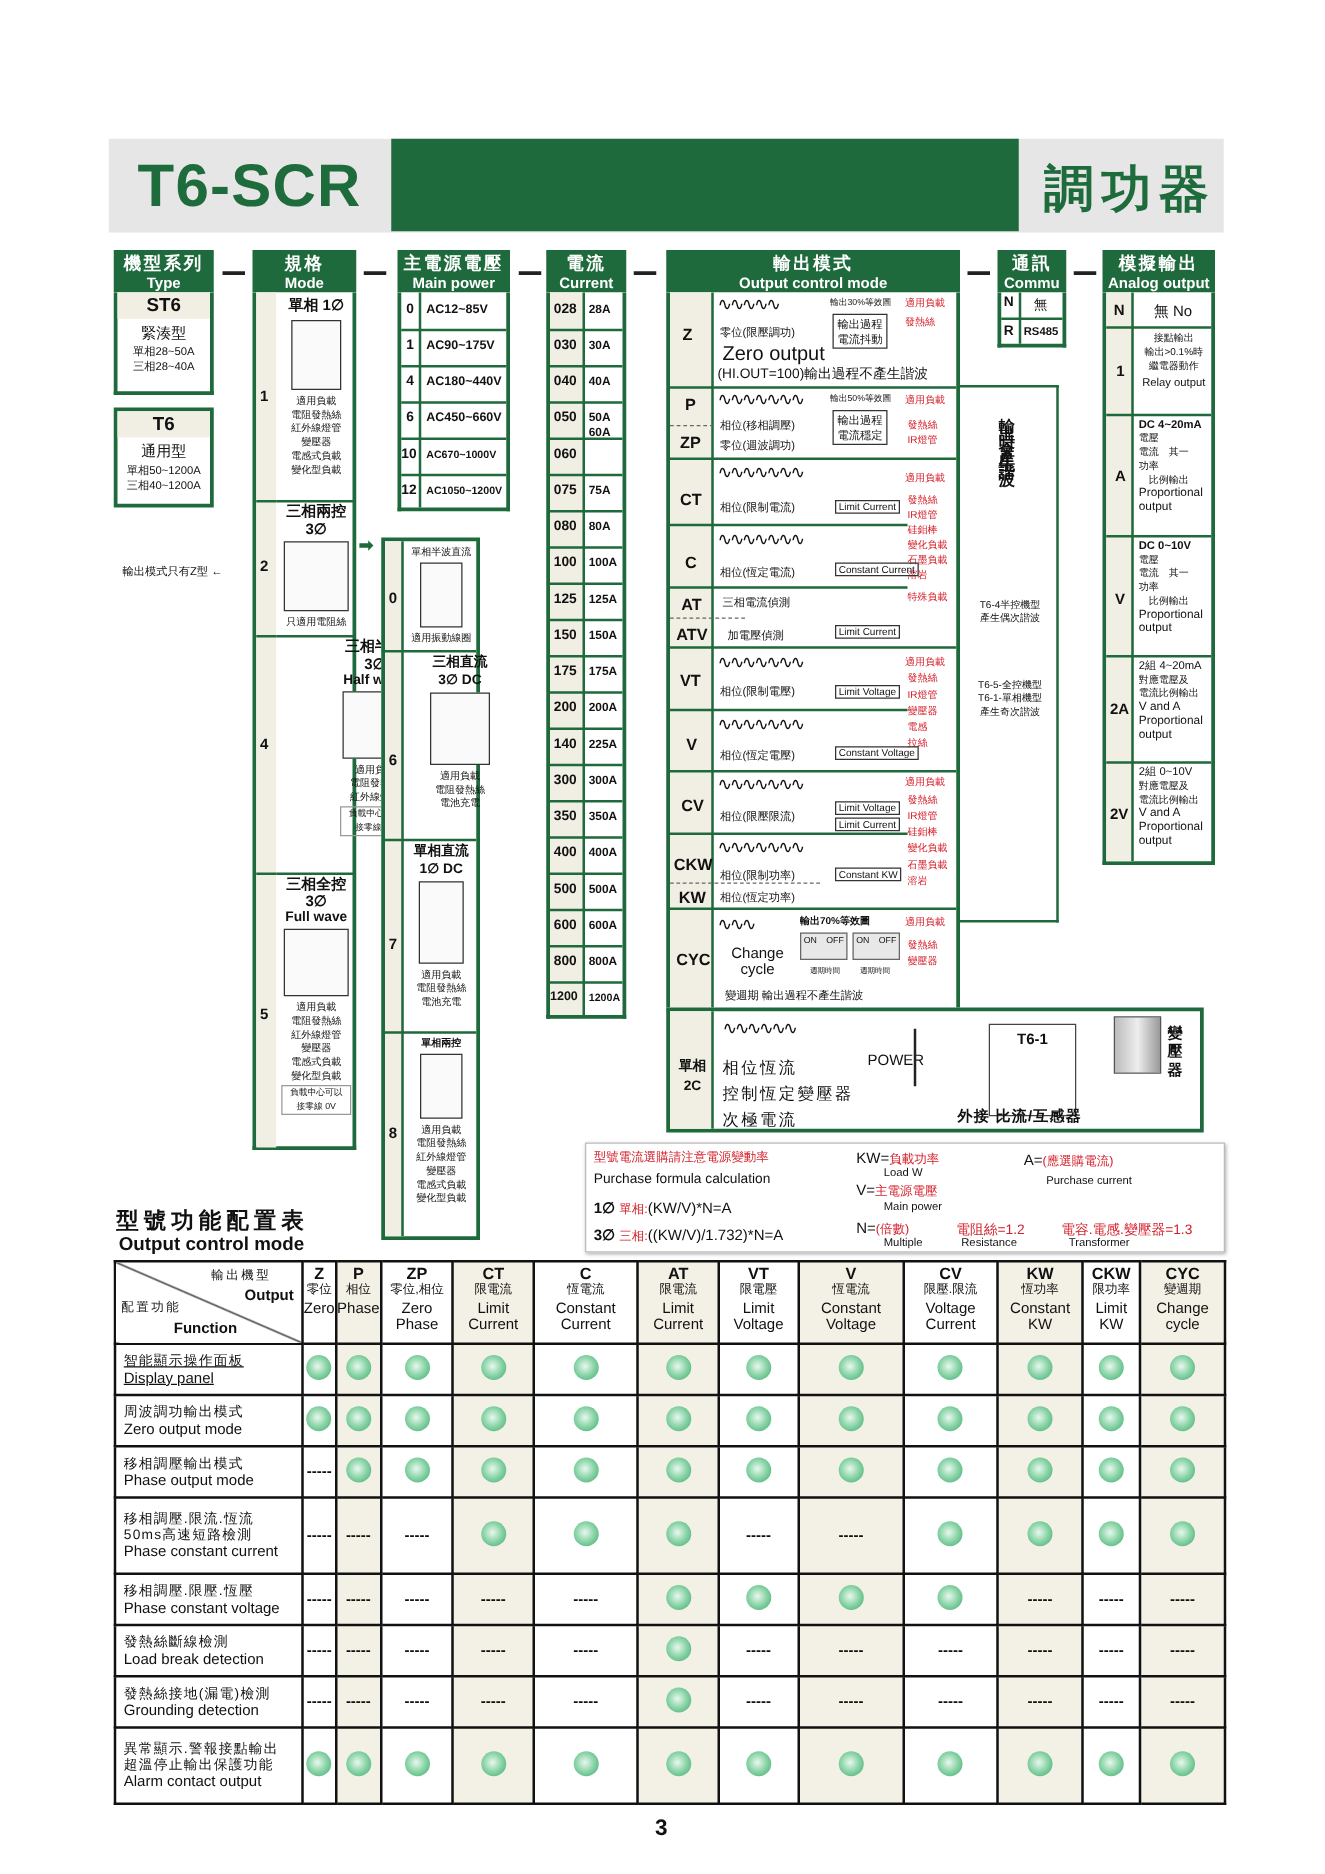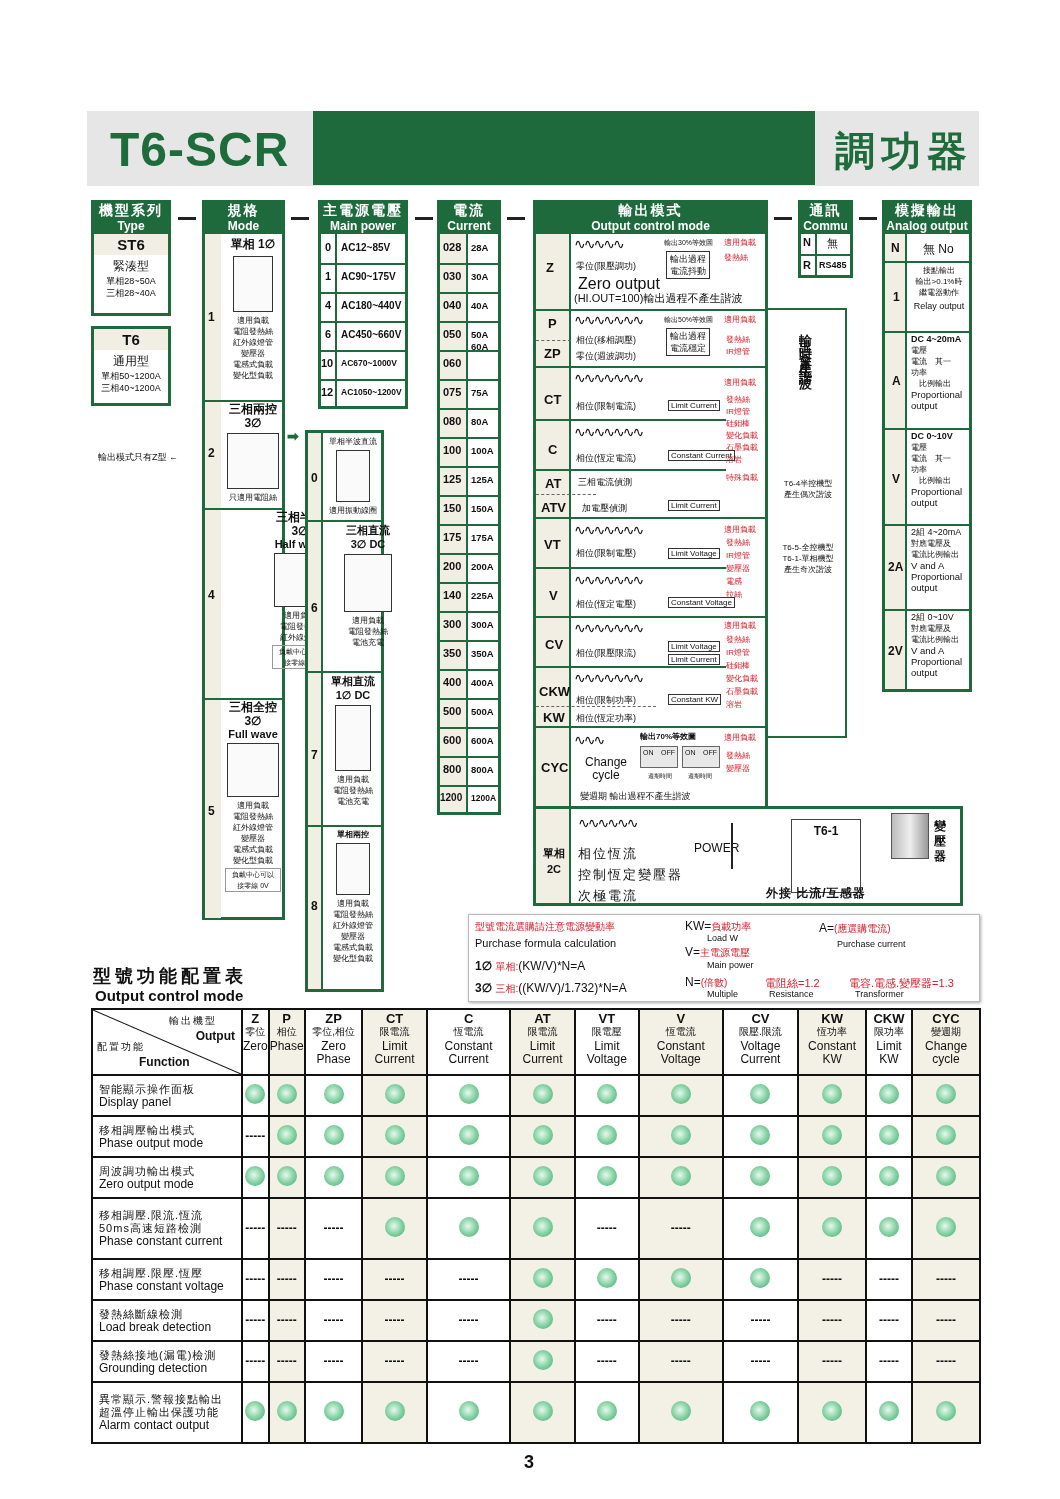--- a/index.html
+++ b/index.html
@@ -591,62 +591,62 @@
       <div style="margin-top:2px;">Limit KW</div>
         </th>
         <th class="alt">
           <div class="code">CYC</div>
       <div class="zh">變週期</div>
       <div style="margin-top:2px;">Change cycle</div>
         </th>
       </tr>
   </thead>
   <tbody id="cfg-body">
-      <tr style="height: 41px;">
+      <tr style="height: 41px; text-decoration: underline;">
         <td class="fn">
           <div class="zh">智能顯示操作面板</div>
           <div>Display panel</div>
+        </td>
+        <td><span class="dot"></span></td>
+        <td class="alt"><span class="dot"></span></td>
+        <td><span class="dot"></span></td>
+        <td class="alt"><span class="dot"></span></td>
+        <td><span class="dot"></span></td>
+        <td class="alt"><span class="dot"></span></td>
+        <td><span class="dot"></span></td>
+        <td class="alt"><span class="dot"></span></td>
+        <td><span class="dot"></span></td>
+        <td class="alt"><span class="dot"></span></td>
+        <td><span class="dot"></span></td>
+        <td class="alt"><span class="dot"></span></td>
+      </tr>
+      <tr style="height: 41px;">
+        <td class="fn">
+          <div class="zh">周波調功輸出模式</div>
+          <div>Zero output mode</div>
         </td>
         <td><span class="dot"></span></td>
         <td class="alt"><span class="dot"></span></td>
         <td><span class="dot"></span></td>
         <td class="alt"><span class="dot"></span></td>
         <td><span class="dot"></span></td>
         <td class="alt"><span class="dot"></span></td>
         <td><span class="dot"></span></td>
         <td class="alt"><span class="dot"></span></td>
         <td><span class="dot"></span></td>
         <td class="alt"><span class="dot"></span></td>
         <td><span class="dot"></span></td>
         <td class="alt"><span class="dot"></span></td>
       </tr>
       <tr style="height: 41px;">
         <td class="fn">
           <div class="zh">移相調壓輸出模式</div>
           <div>Phase output mode</div>
         </td>
         <td><span class="nd">-----</span></td>
-        <td class="alt"><span class="dot"></span></td>
-        <td><span class="dot"></span></td>
-        <td class="alt"><span class="dot"></span></td>
-        <td><span class="dot"></span></td>
-        <td class="alt"><span class="dot"></span></td>
-        <td><span class="dot"></span></td>
-        <td class="alt"><span class="dot"></span></td>
-        <td><span class="dot"></span></td>
-        <td class="alt"><span class="dot"></span></td>
-        <td><span class="dot"></span></td>
-        <td class="alt"><span class="dot"></span></td>
-      </tr>
-      <tr style="height: 41px;">
-        <td class="fn">
-          <div class="zh">周波調功輸出模式</div>
-          <div>Zero output mode</div>
-        </td>
-        <td><span class="dot"></span></td>
         <td class="alt"><span class="dot"></span></td>
         <td><span class="dot"></span></td>
         <td class="alt"><span class="dot"></span></td>
         <td><span class="dot"></span></td>
         <td class="alt"><span class="dot"></span></td>
         <td><span class="dot"></span></td>
         <td class="alt"><span class="dot"></span></td>
         <td><span class="dot"></span></td>
         <td class="alt"><span class="dot"></span></td>
         <td><span class="dot"></span></td>

